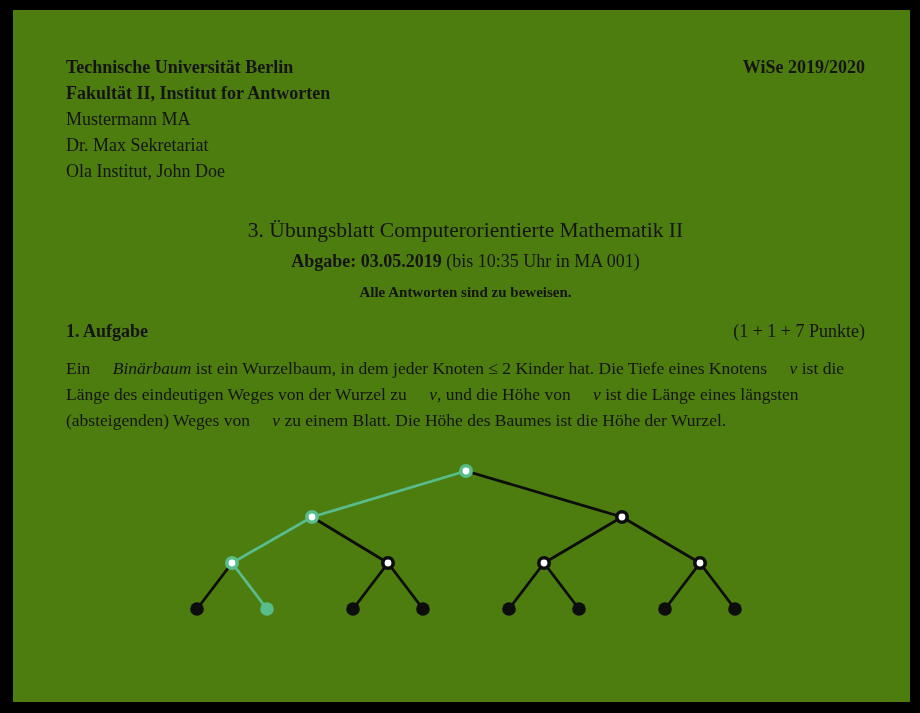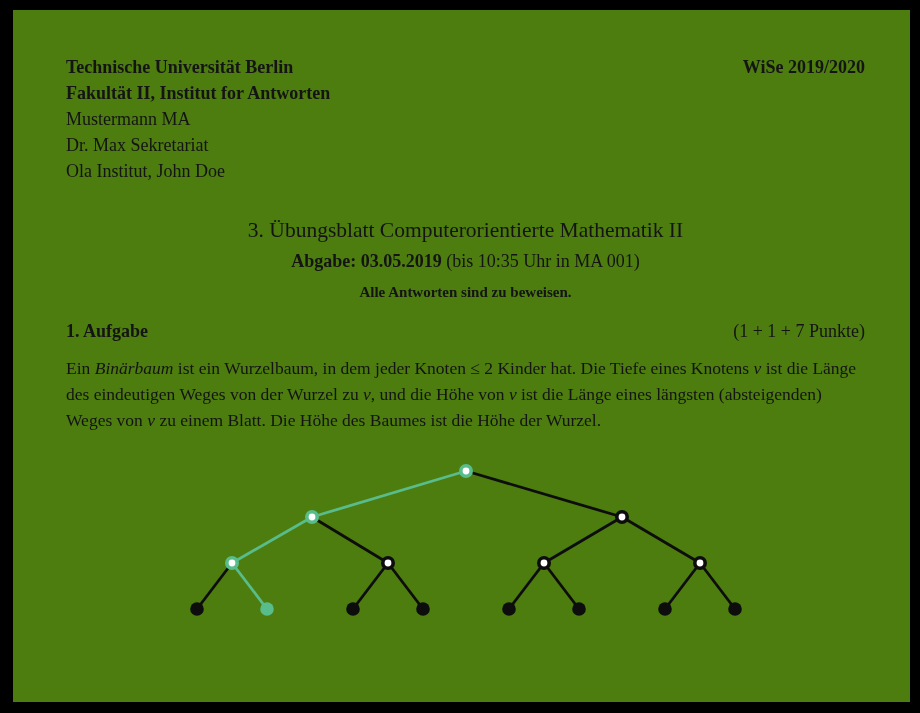--- a/index.html
+++ b/index.html
@@ -68,21 +68,21 @@
     gap: 8px;
   }
   .exercise-label { font-weight: bold; }
   
   .intro {
     margin-top: 13px;
     font-size: 17.5px;
     line-height: 26px;
     text-align: left;
   }
-  .intro em { font-style: italic; }
+  .intro em { font-style: italic; margin-left: 18px; }
   
   .figure {
     margin-top: 18px;
     text-align: center;
   }
   .figure svg { display: inline-block; }
 </style>
 </head>
 <body>
 

